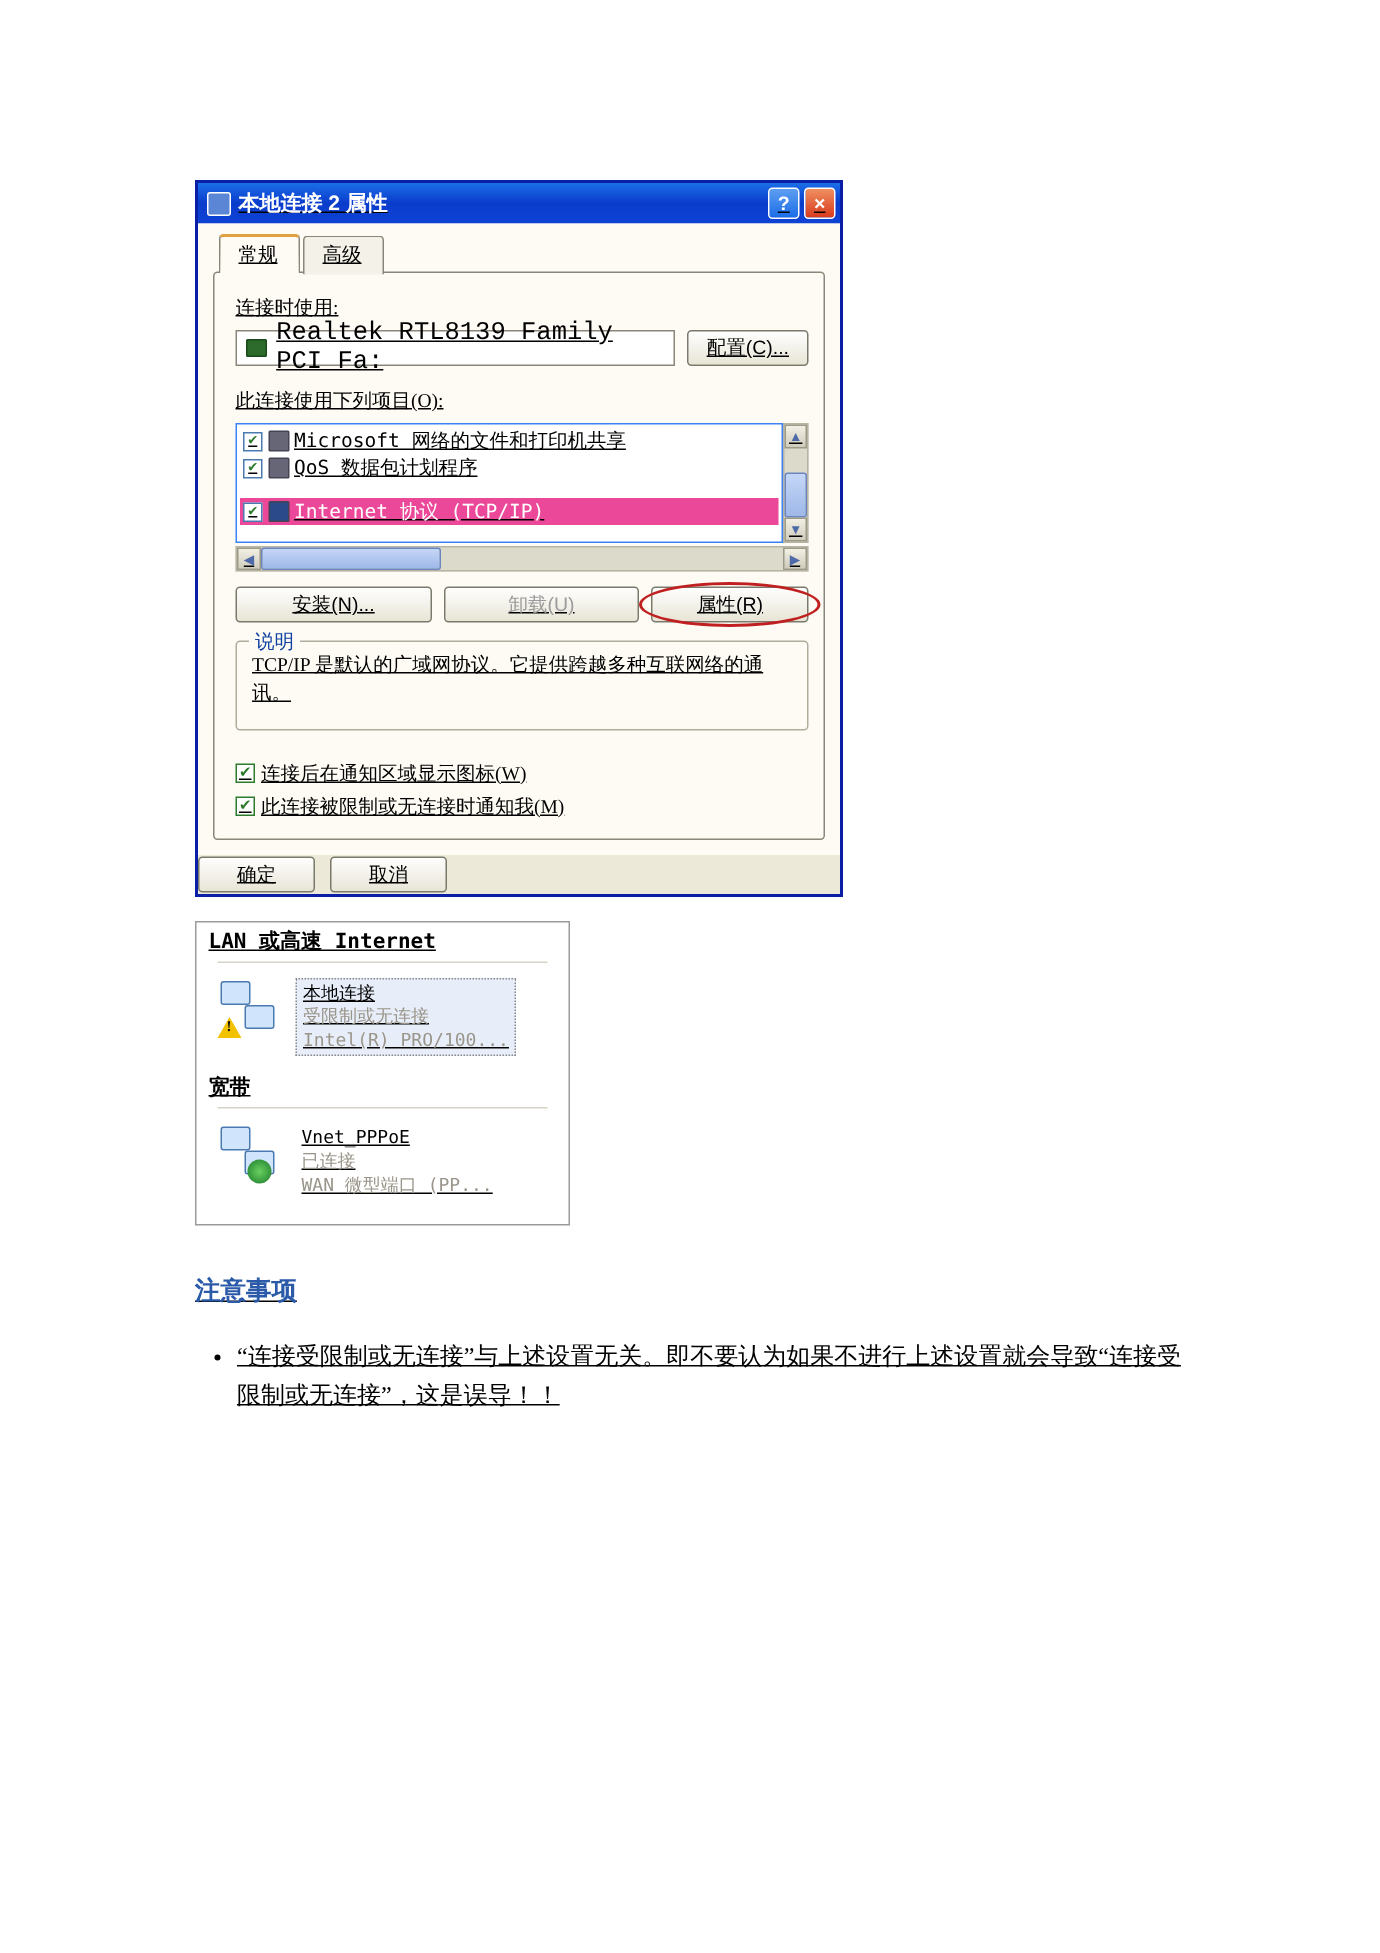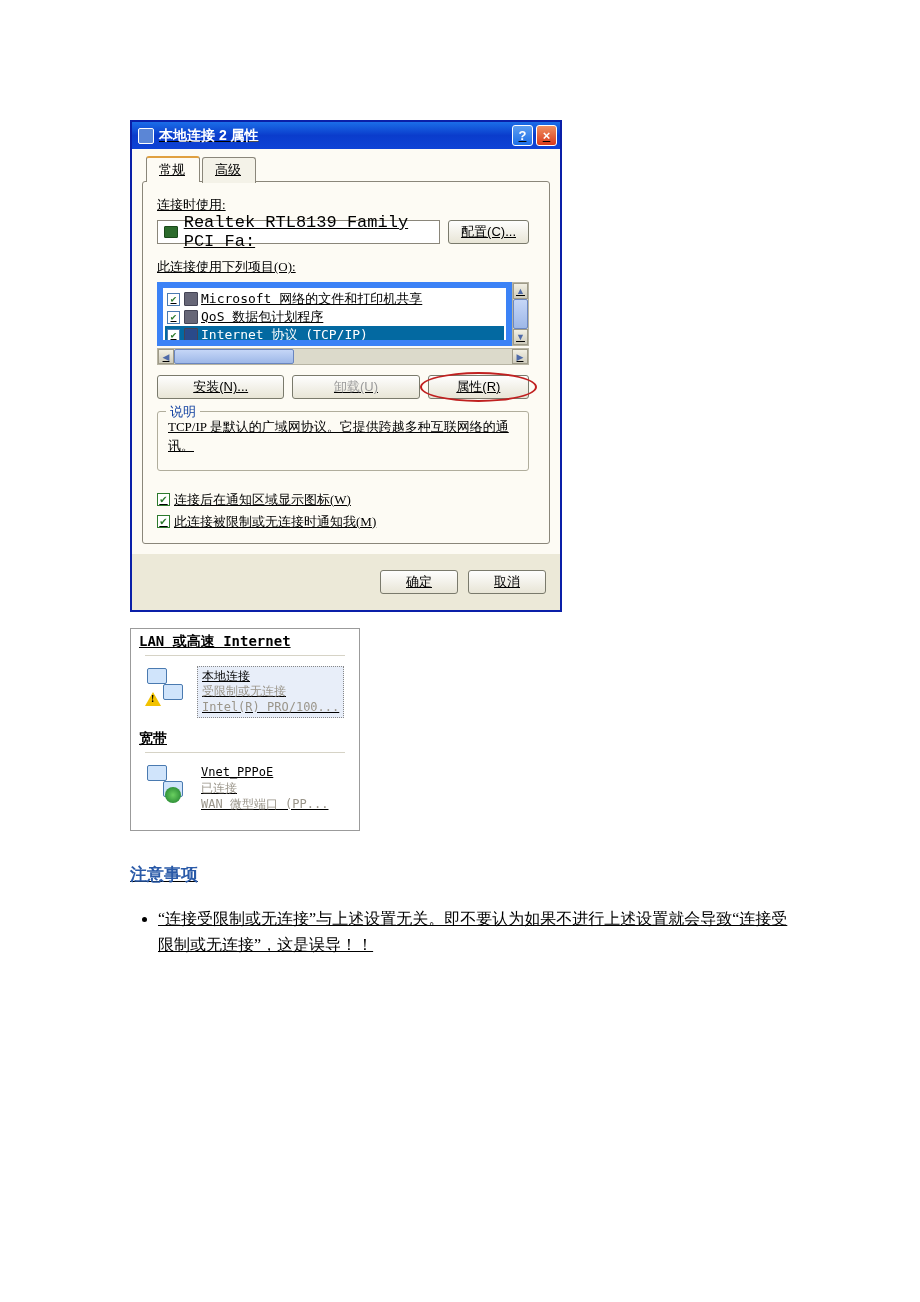--- a/index.html
+++ b/index.html
@@ -83,21 +83,21 @@
   .tab.active {
     border-top: 2px solid #e0a040;
     background: #fdfbf4;
     z-index: 2;
   }
   .tab.inactive { background:#f4f2e8; top:2px; }
   .tabpanel {
     border: 1px solid #8a867a;
     border-radius: 3px;
     background: #fdfbf4;
-    padding: 12px 20px 12px 14px;
+    padding: 12px 10px 12px 14px;
   }
 
   .label-row { margin: 2px 0 6px 0; font-size: 13px; }
 
   .adapter-row { display:flex; gap:8px; align-items:center; margin-bottom: 14px; }
   .adapter-box {
     flex: 1;
     height: 24px;
     border: 1px solid #8a867a;
     background: #fff;
@@ -124,37 +124,38 @@
     font-size: 13px;
     display:inline-flex;
     align-items:center;
     justify-content:center;
   }
   .xpbtn:disabled { color:#9b9b9b; }
 
   .listbox-wrap { display:flex; }
   .listbox {
     flex:1;
-    border: 6px solid #3b82f6;
+    border: 1px solid #3b82f6;
     background: #fff;
-    height: 64px;
+    height: 80px;
     overflow:hidden;
     padding: 2px 2px;
     font-size: 13px;
   }
   .li {
     display:flex;
     align-items:center;
     height: 18px;
     padding-left: 2px;
     font-family: SimSun, monospace;
   }
   .li.selected {
-    background: #0369a1;
+    background: #ec4899;
     color: #fff;
+    margin-top: 11px;
   }
   .chk {
     width: 13px; height: 13px;
     border: 1px solid #4a7ab0;
     background: #fff;
     margin-right: 4px;
     display:inline-flex; align-items:center; justify-content:center;
     font-size: 10px; color: #2c7a2c;
     line-height: 1;
   }
@@ -216,32 +217,31 @@
     position:absolute; top:-9px; left:8px; background:#fdfbf4;
     padding:0 4px; color:#1040a0; font-size:13px;
   }
   .desc-text { font-size:13px; line-height:1.45; }
 
   .checks { margin-top: 20px; }
   .checkline { display:flex; align-items:center; margin-top:4px; font-size:13px; }
   .checkline .chk { border-color:#2c7a2c; }
 
   .dlg-footer {
-    height: 56px;
+    height: 26px;
     background: #ece9d8;
     display:flex;
-    justify-content:flex-end;
     align-items:center;
     gap:10px;
     padding-right: 14px;
   }
 
   
   .explorer {
-    width: 230px;
+    width: 250px;
     margin-top: 16px;
     border: 1px solid #9b9b9b;
     background: #fff;
     font-size: 12px;
   }
   .section-hd {
     font-family: "SimHei","SimSun",monospace;
     font-size: 14px;
     font-weight: bold;
     padding: 4px 8px 2px 8px;

